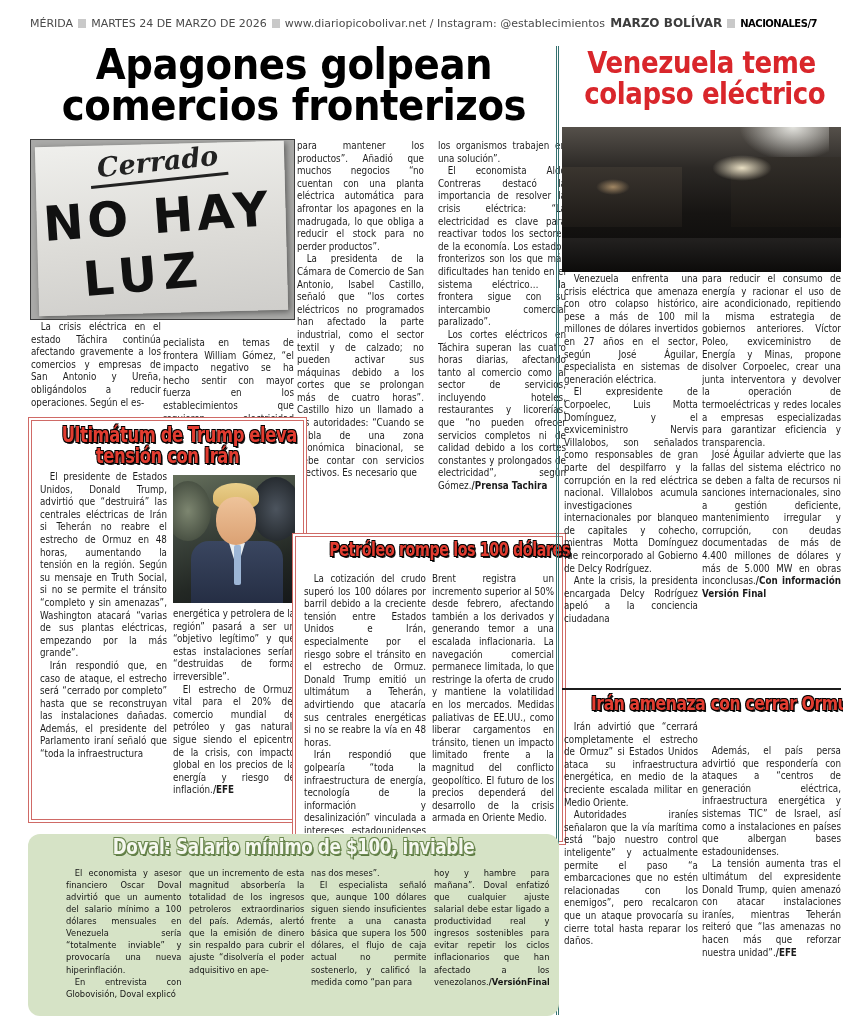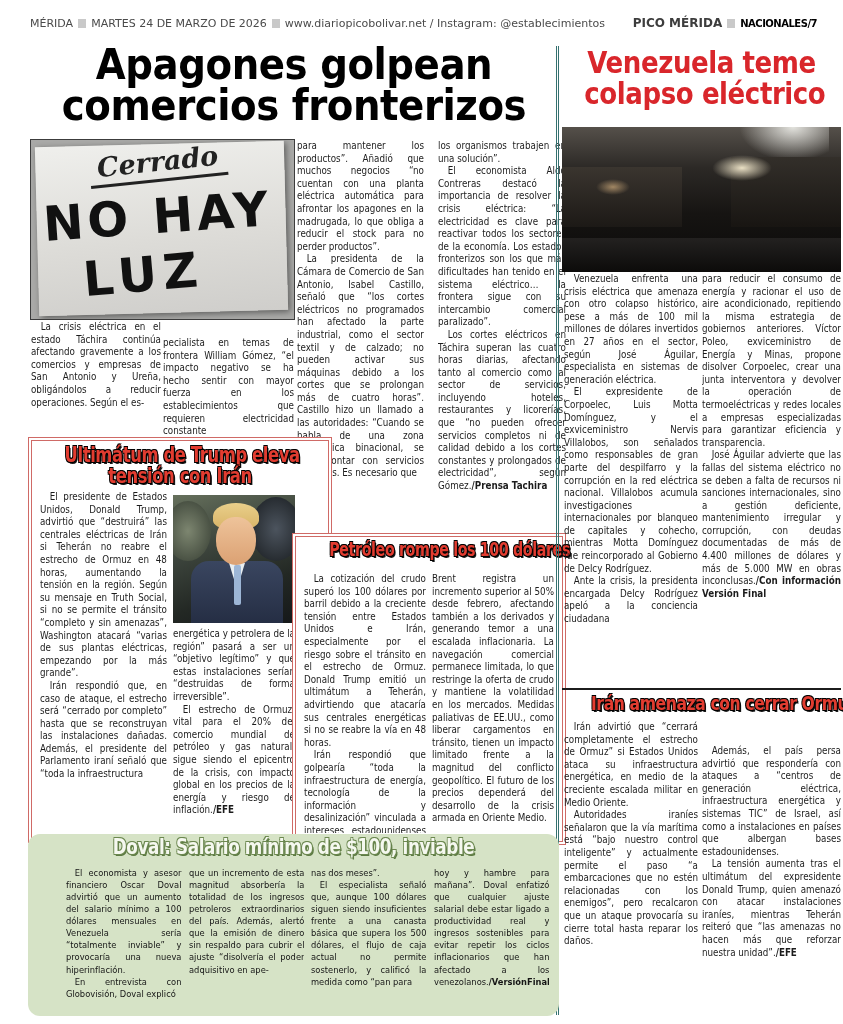--- a/index.html
+++ b/index.html
@@ -48,21 +48,21 @@
   .sign-cursive{position:absolute;left:58px;top:6px;font-family:"DejaVu Serif",serif;
                 font-style:italic;font-weight:bold;font-size:27px;color:#222;
                 transform:rotate(-6deg);border-bottom:3px solid #222;padding:0 8px 2px 8px;}
   .sign-big1{position:absolute;left:12px;top:48px;font-size:48px;font-weight:bold;color:#111;
              letter-spacing:4px;transform:rotate(-4deg);font-family:"DejaVu Sans",sans-serif;}
   .sign-big2{position:absolute;left:52px;top:106px;font-size:48px;font-weight:bold;color:#111;
              letter-spacing:6px;transform:rotate(-5deg);}
 
   
   .redbox{position:absolute;border:4px double #cf6a66;background:#fff;}
-  #trump-box{left:28px;top:437px;width:271px;height:398px;padding-left:25px;}
+  #trump-box{left:28px;top:417px;width:271px;height:398px;}
   #trump-box .shead{position:absolute;left:0;right:0;top:4px;font-size:21px;line-height:1.0;}
   #trump-col1{left:8px;top:50px;width:127px;height:340px;}
   #trump-col2{left:141px;top:187px;width:122px;height:202px;}
   .inbox{position:absolute;}
 
   #trump-photo{position:absolute;left:141px;top:54px;width:122px;height:128px;overflow:hidden;
     background:linear-gradient(160deg,#66705c 0%,#3c443c 38%,#232824 70%,#15181a 100%);}
   #trump-photo .blur1{position:absolute;left:-8px;top:6px;width:46px;height:60px;border-radius:50%;
     background:radial-gradient(#7d8670,#4a5244 70%,transparent);}
   #trump-photo .blur2{position:absolute;right:-6px;top:2px;width:50px;height:64px;border-radius:50%;
@@ -125,21 +125,21 @@
 
   <div class="masthead">
     <div class="grp">
       <span>MÉRIDA</span>
       <span class="sep"></span>
       <span>MARTES 24 DE MARZO DE 2026</span>
       <span class="sep"></span>
       <span>www.diariopicobolivar.net / Instagram: @establecimientos</span>
     </div>
     <div class="grp">
-      <span class="paper">PICO MÉRIDA</span>
+      <span class="paper">MARZO BOLÍVAR</span>
       <span class="sep"></span>
       <span class="secnum">NACIONALES/7</span>
     </div>
   </div>
 
   <div id="headline-apagones" class="shead black-head">
     <span class="ln" style="--sx:.9">Apagones golpean</span>
     <span class="ln" style="--sx:.9">comercios fronterizos</span>
   </div>
 

